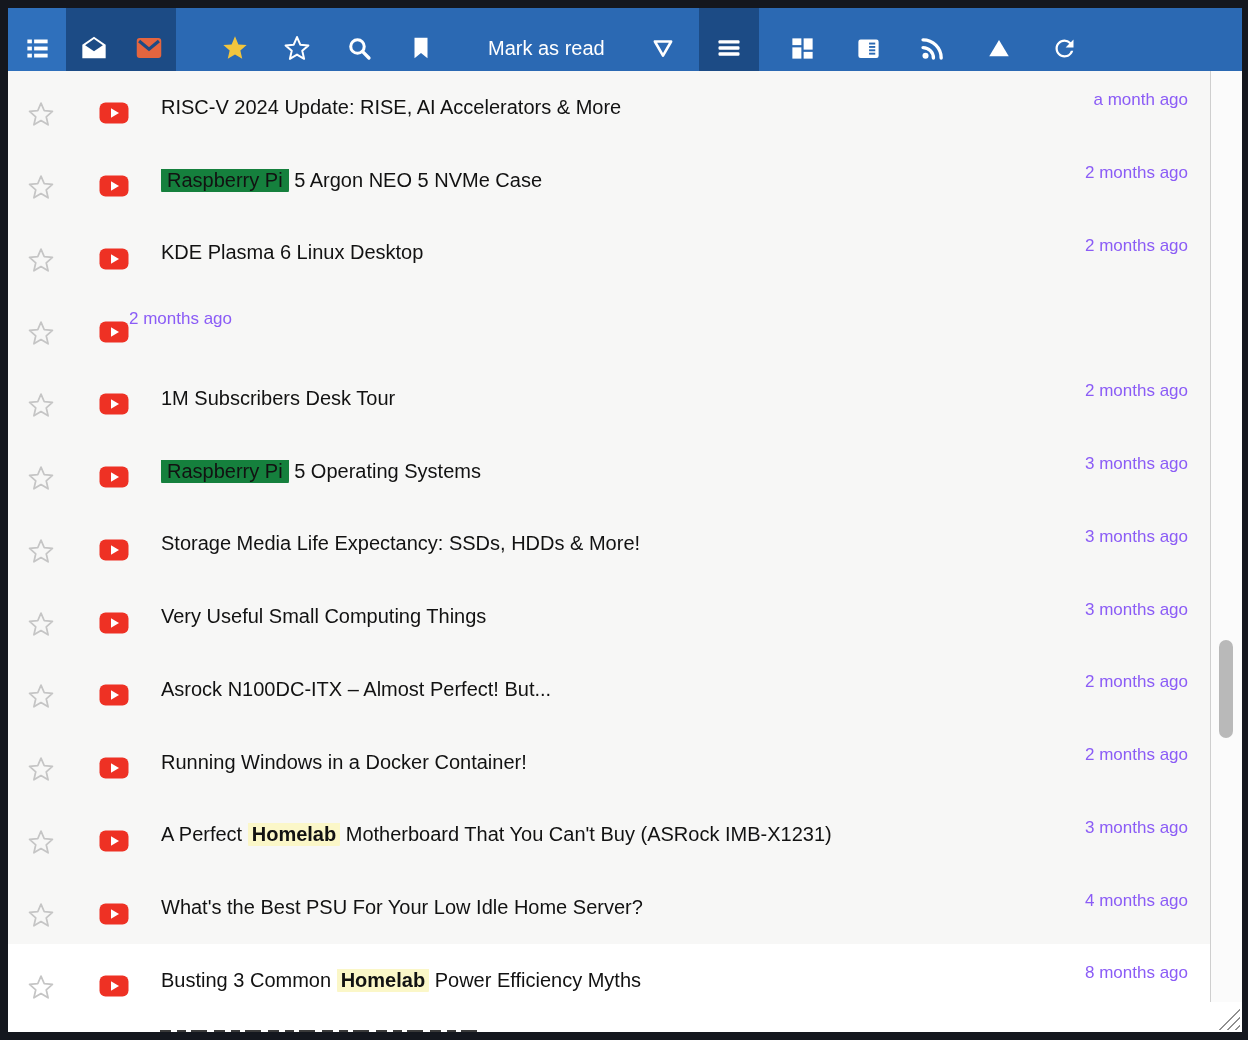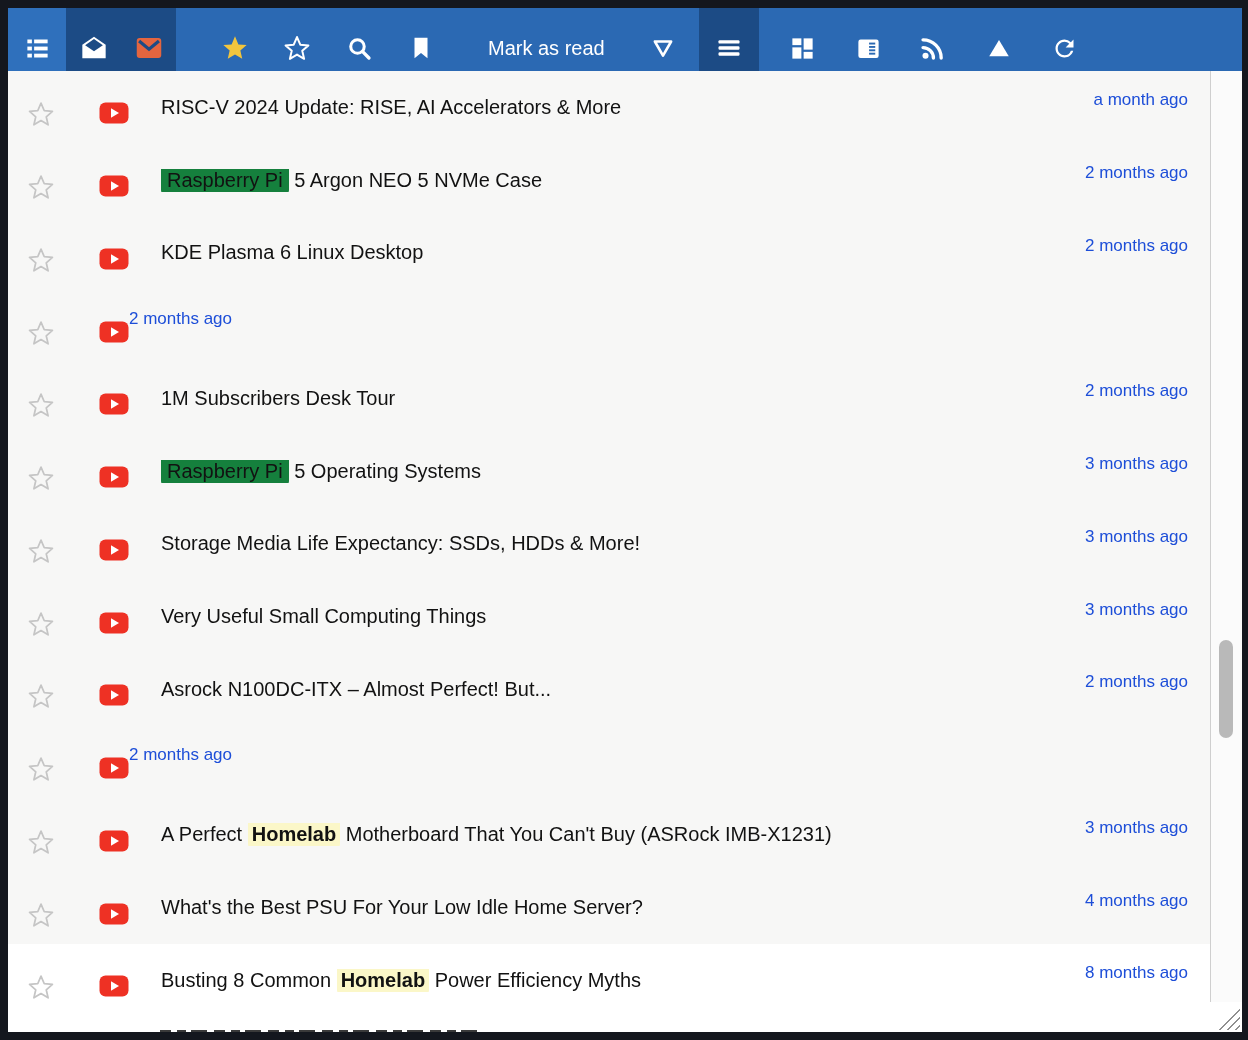--- a/index.html
+++ b/index.html
@@ -47,21 +47,21 @@
   .row.selected{background:#ffffff;}
   .row .star{flex:0 0 28px;transform:translateY(9px);cursor:pointer;}
   .row .yt{flex:0 0 30px;margin-left:44px;transform:translateY(8px);}
   .row .title{
     margin-left:32px;flex:1;font-size:20px;color:#121212;
     white-space:nowrap;overflow:hidden;cursor:pointer;
   }
   .hl-bright{background:#15803d;border-radius:5px;padding:4px 6px;}
   .hl-pale{background:#fbf7c8;border-radius:5px;padding:4px 4px;font-weight:bold;}
   .row .age{
-    font-size:17px;color:#1d4ed8;white-space:nowrap;
+    font-size:17px;color:#8b5cf6;white-space:nowrap;
     padding-right:22px;transform:translateY(-7px);text-align:right;
   }
   .filler{height:16px;background:#ffffff;position:relative;}
   .clipped-marks{
     position:absolute;left:152px;bottom:0;width:320px;height:3px;
     background:repeating-linear-gradient(90deg,
       #3a3a3a 0 11px, transparent 11px 17px,
       #3a3a3a 17px 26px, transparent 26px 31px,
       #3a3a3a 31px 47px, transparent 47px 54px);
   }
@@ -383,20 +383,21 @@
       <svg width="28" height="28" viewBox="0 0 24 24">
         <path fill="none" stroke="#c5c5c5" stroke-width="1.5" stroke-linejoin="round" d="M12 2.6l2.8 6.6 7 .6-5.3 4.6 1.6 6.9-6.1-3.7-6.1 3.7 1.6-6.9L2.2 9.8l7-.6z"></path>
       </svg>
     </span>
     <span class="yt">
       <svg width="30" height="22" viewBox="0 0 30 22">
         <rect x="0.5" y="0.5" width="29" height="21" rx="6" fill="#ee3124"></rect>
         <polygon points="12,6.3 12,15.7 20,11" fill="#fff"></polygon>
       </svg>
     </span>
+    <span class="title"><span>Running Windows in a Docker Container!</span></span>
     <span class="age">2 months ago</span>
   </div>
 
   <div class="row">
     <span class="star">
       <svg width="28" height="28" viewBox="0 0 24 24">
         <path fill="none" stroke="#c5c5c5" stroke-width="1.5" stroke-linejoin="round" d="M12 2.6l2.8 6.6 7 .6-5.3 4.6 1.6 6.9-6.1-3.7-6.1 3.7 1.6-6.9L2.2 9.8l7-.6z"></path>
       </svg>
     </span>
     <span class="yt">
@@ -430,21 +431,21 @@
       <svg width="28" height="28" viewBox="0 0 24 24">
         <path fill="none" stroke="#c5c5c5" stroke-width="1.5" stroke-linejoin="round" d="M12 2.6l2.8 6.6 7 .6-5.3 4.6 1.6 6.9-6.1-3.7-6.1 3.7 1.6-6.9L2.2 9.8l7-.6z"></path>
       </svg>
     </span>
     <span class="yt">
       <svg width="30" height="22" viewBox="0 0 30 22">
         <rect x="0.5" y="0.5" width="29" height="21" rx="6" fill="#ee3124"></rect>
         <polygon points="12,6.3 12,15.7 20,11" fill="#fff"></polygon>
       </svg>
     </span>
-    <span class="title"><span>Busting 8 Common </span><span class="hl-pale">Homelab</span><span> Power Efficiency Myths</span></span>
+    <span class="title"><span>Busting 3 Common </span><span class="hl-pale">Homelab</span><span> Power Efficiency Myths</span></span>
     <span class="age">8 months ago</span>
   </div>
 <div class="filler">
           <div class="clipped-marks"></div>
         </div>
       </div>
   </div>
 
   <div class="track"></div>
   <div class="thumb"></div>

